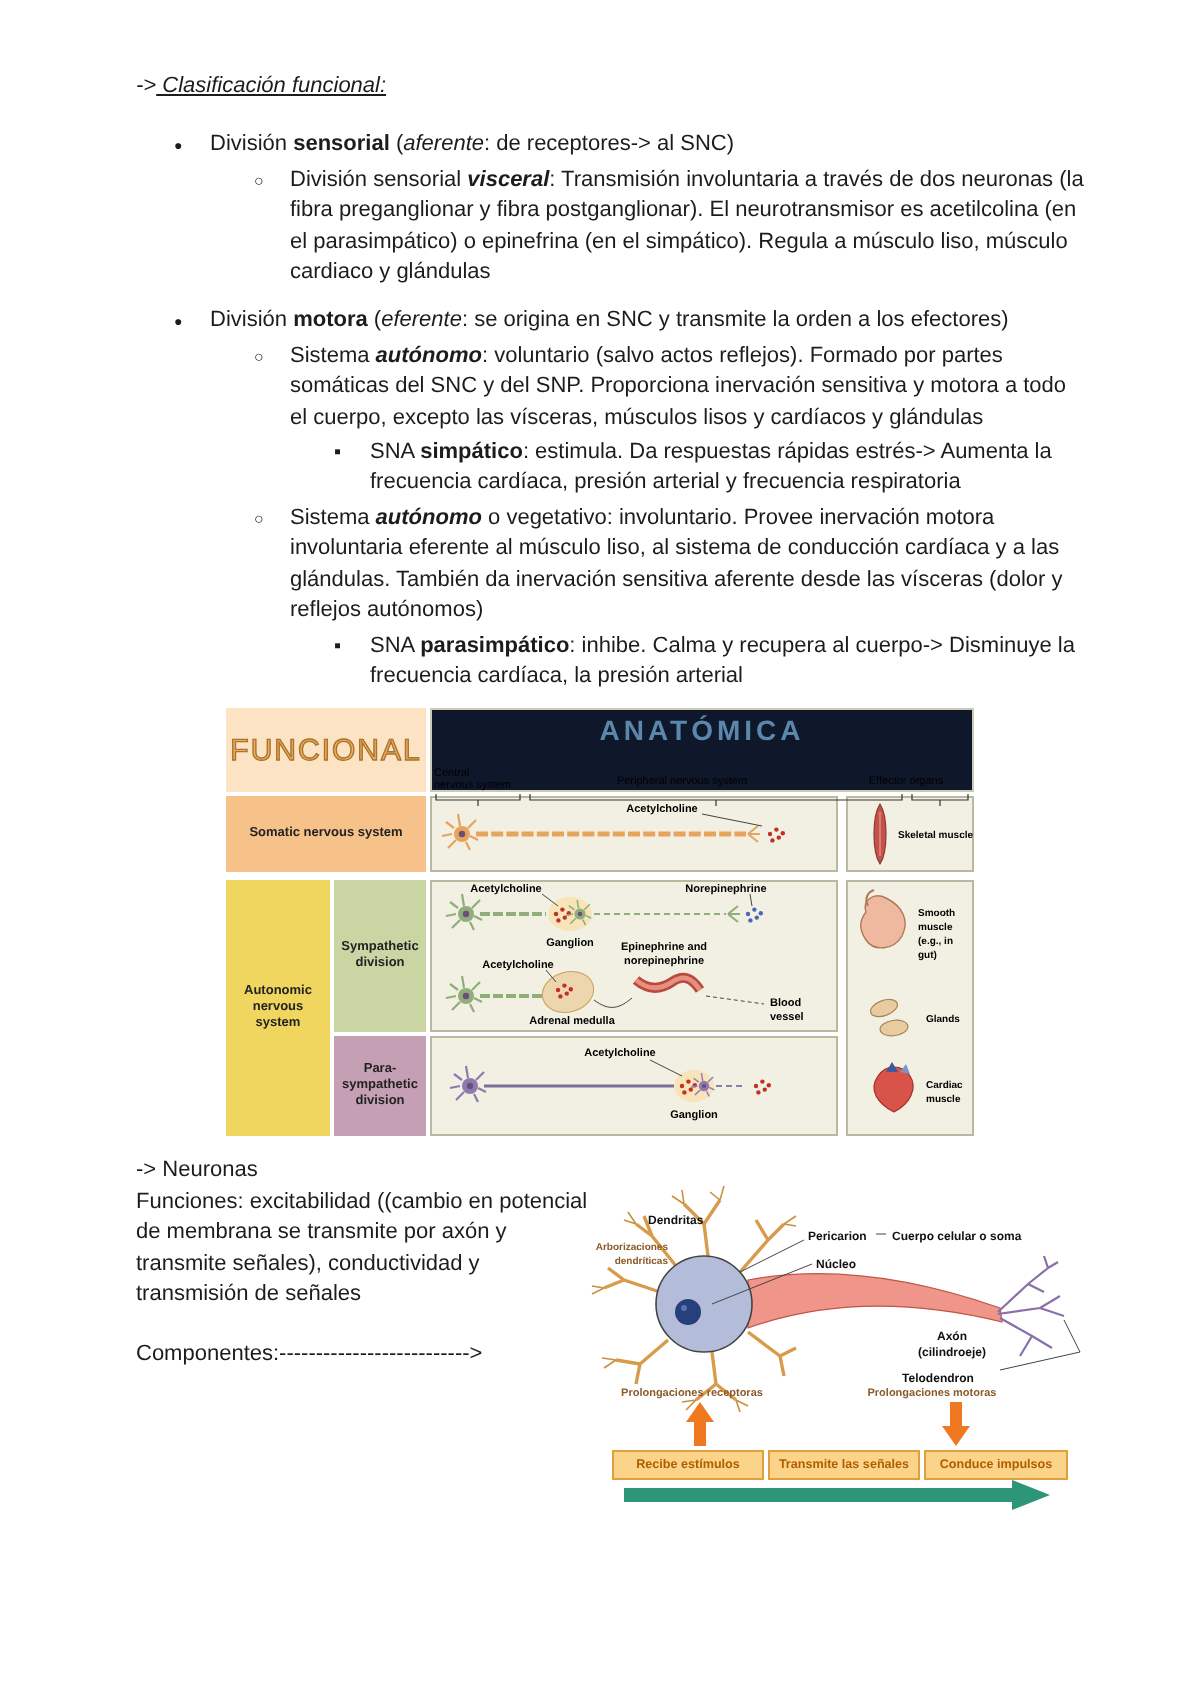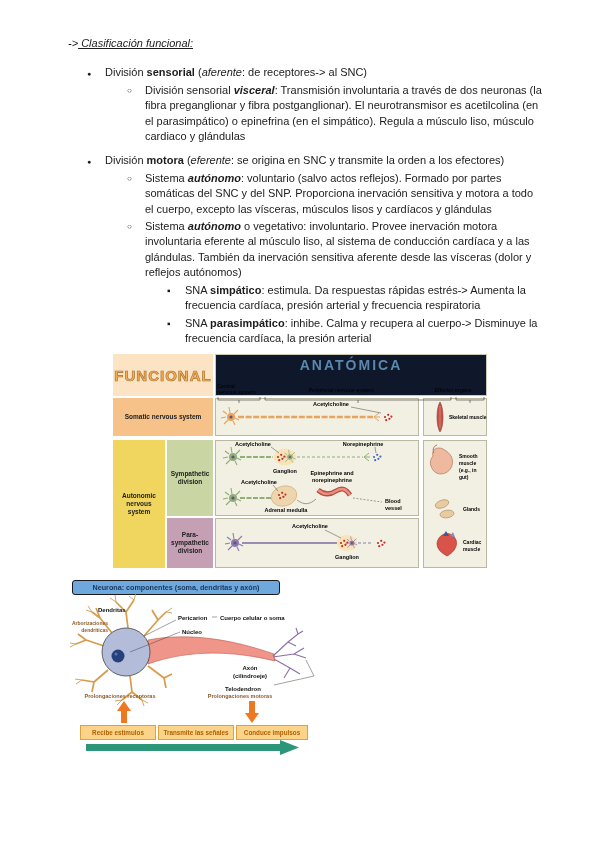--- a/index.html
+++ b/index.html
@@ -17,21 +17,21 @@
   .li3{padding-left:117px;}
   .li1::before{content:"●";position:absolute;left:19px;top:1px;font-size:7px;}
   .li2::before{content:"○";position:absolute;left:59px;top:0;font-size:8px;}
   .li3::before{content:"▪";position:absolute;left:99px;top:0;font-size:10px;}
 
   
   .fig1{position:relative;width:374px;height:214px;margin:8px 0 0 45px;}
   .f1cell{position:absolute;box-sizing:border-box;display:flex;align-items:center;justify-content:center;text-align:center;}
   .c-hleft{left:0;top:0;width:100px;height:42px;background:#FBE3C4;}
   .c-hright{left:102px;top:0;width:272px;height:42px;background:#0f172a;border:1px solid #CCC9B4;align-items:flex-start;padding-top:3px;}
-  .funcional{font-size:15px;font-weight:700;letter-spacing:1px;color:#F5AE5C;-webkit-text-stroke:0.7px #A9742F;}
+  .funcional{font-size:15px;font-weight:400;letter-spacing:1px;color:#F5AE5C;-webkit-text-stroke:0.7px #A9742F;}
   .anatomica{font-size:14px;font-weight:bold;letter-spacing:2px;color:#5B87AD;}
   .c-som{left:0;top:44px;width:100px;height:38px;background:#F6C289;}
   .c-auto{left:0;top:86px;width:52px;height:128px;background:#F0D65E;}
   .c-symp{left:54px;top:86px;width:46px;height:76px;background:#C9D6A3;}
   .c-para{left:54px;top:164px;width:46px;height:50px;background:#C5A0B4;}
   .celllabel{font-size:6.5px;font-weight:bold;line-height:8px;color:#222;padding:0 2px;}
   .panel{position:absolute;background:#F2F0E2;border:1px solid #BBB8A2;box-sizing:border-box;}
   .p-som{left:102px;top:44px;width:204px;height:38px;}
   .p-effsom{left:310px;top:44px;width:64px;height:38px;}
   .p-sym{left:102px;top:86px;width:204px;height:76px;}
@@ -61,22 +61,22 @@
 
 <div class="content">
 
   <div class="heading"><span>-&gt;</span><span class="u"> Clasificación funcional:</span></div>
 
   <div class="list">
     <div class="li li1"><span>División </span><b>sensorial</b><span> (</span><i>aferente</i><span>: de receptores-&gt; al SNC)</span></div>
     <div class="li li2"><span>División sensorial </span><span class="bi">visceral</span><span>: Transmisión involuntaria a través de dos neuronas (la fibra preganglionar y fibra postganglionar). El neurotransmisor es acetilcolina (en el parasimpático) o epinefrina (en el simpático). Regula a músculo liso, músculo cardiaco y glándulas</span></div>
     <div class="li li1"><span>División </span><b>motora</b><span> (</span><i>eferente</i><span>: se origina en SNC y transmite la orden a los efectores)</span></div>
     <div class="li li2"><span>Sistema </span><span class="bi">autónomo</span><span>: voluntario (salvo actos reflejos). Formado por partes somáticas del SNC y del SNP. Proporciona inervación sensitiva y motora a todo el cuerpo, excepto las vísceras, músculos lisos y cardíacos y glándulas</span></div>
+    <div class="li li3"><span>SNA </span><b>simpático</b><span>: estimula. Da respuestas rápidas estrés-&gt; Aumenta la frecuencia cardíaca, presión arterial y frecuencia respiratoria</span></div>
     <div class="li li2"><span>Sistema </span><span class="bi">autónomo</span><span> o vegetativo: involuntario. Provee inervación motora involuntaria eferente al músculo liso, al sistema de conducción cardíaca y a las glándulas. También da inervación sensitiva aferente desde las vísceras (dolor y reflejos autónomos)</span></div>
-    <div class="li li3"><span>SNA </span><b>simpático</b><span>: estimula. Da respuestas rápidas estrés-&gt; Aumenta la frecuencia cardíaca, presión arterial y frecuencia respiratoria</span></div>
     <div class="li li3"><span>SNA </span><b>parasimpático</b><span>: inhibe. Calma y recupera al cuerpo-&gt; Disminuye la frecuencia cardíaca, la presión arterial</span></div>
   </div>
 
   <div class="fig1">
     <div class="f1cell c-hleft">
         <span class="funcional">FUNCIONAL</span>
       </div>
     <div class="f1cell c-hright">
         <span class="anatomica">ANATÓMICA</span>
       </div>
@@ -187,23 +187,28 @@
       <text x="350" y="157" class="t5 tb">Glands</text>
       <path d="M326,184 C330,178 338,178 342,184 C346,190 342,198 334,202 C326,198 321,191 326,184 Z" fill="#D8534A" stroke="#A03028" stroke-width="0.6"></path>
       <path d="M330,182 l3,-5 l3,5 Z" fill="#3A5A9A"></path>
       <path d="M337,182 l3,-4 l2,5 Z" fill="#7A94C8"></path>
       <text x="350" y="190" class="t5 tb">Cardiac</text>
       <text x="350" y="197" class="t5 tb">muscle</text>
     </svg>
   </div>
 
   <div class="nrow">
+    <div class="ncol">
+      <div>-&gt; Neuronas</div>
+      <div>Funciones: excitabilidad ((cambio en potencial de membrana se transmite por axón y transmite señales), conductividad y transmisión de señales</div>
+      <div class="sp"></div>
+      <div>Componentes:--------------------------&gt;</div>
+    </div>
 
     <div class="fig2">
-      <div class="f2title">Neurona: componentes (soma, dendritas y axón)</div>
 
       <svg class="f2svg" width="248" height="184" viewBox="0 0 248 184">
 
         <path stroke="#D79B4A" stroke-width="1.7" fill="none" d="M44,55 L32,40 M32,40 L24,34 M32,40 L28,30 M60,50 L58,34 M58,34 L48,24 M58,34 L66,22 M76,58 L90,42 M90,42 L98,34 M90,42 L84,32 M36,68 L18,62 M18,62 L8,66 M18,62 L10,56 M40,92 L26,104 M26,104 L14,102 M26,104 L24,114 M62,98 L64,114 M64,114 L54,122 M64,114 L74,122 M80,88 L96,100 M96,100 L104,96 M96,100 L98,110"></path>
         <path stroke="#C8913F" stroke-width="0.8" fill="none" d="M24,34 l-6,-2 m6,2 l-4,-6 M66,22 l-5,-4 m5,4 l2,-7 M48,24 l-6,-4 m6,4 l-1,-7 M98,34 l6,-4 m-6,4 l6,1 M8,66 l-6,3 m6,-3 l-6,-1 M14,102 l-6,4 m6,-4 l-7,-1 M54,122 l-5,5 m5,-5 l-7,1 M74,122 l2,6 m-2,-6 l6,3"></path>
 
         <path d="M80,62 C122,54 166,62 206,76 L207,83 C166,73 122,71 80,86 Z" fill="#F0958A" stroke="#C05548" stroke-width="0.6"></path>
 
         <circle cx="58" cy="74" r="24" fill="#B3BCD8" stroke="#444" stroke-width="0.8"></circle>
         <circle cx="50" cy="78" r="6.5" fill="#26407C"></circle>

